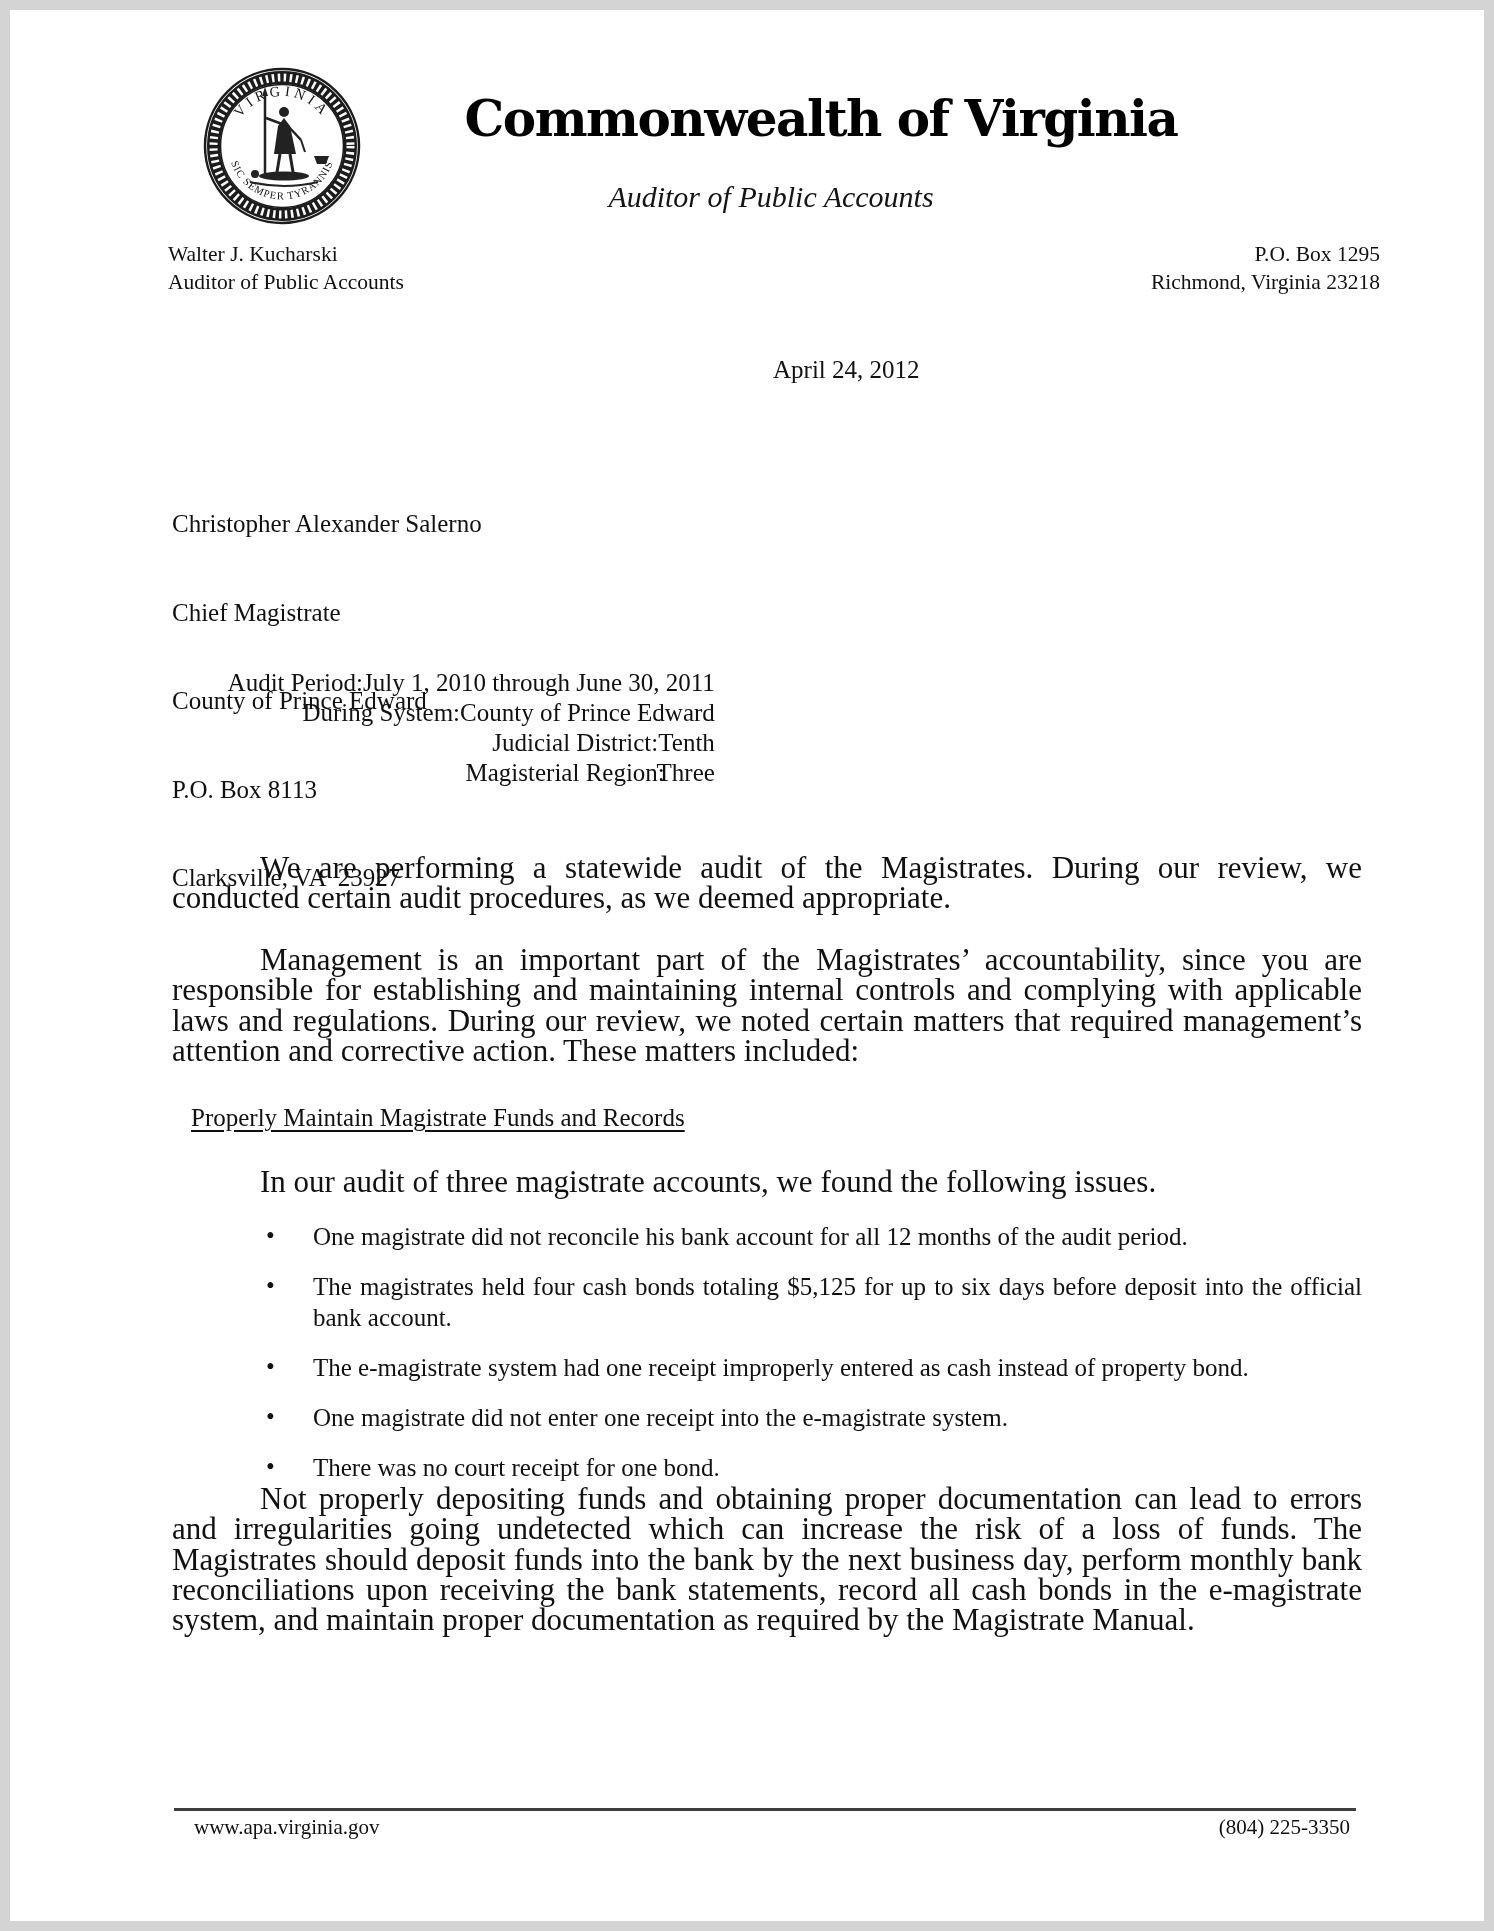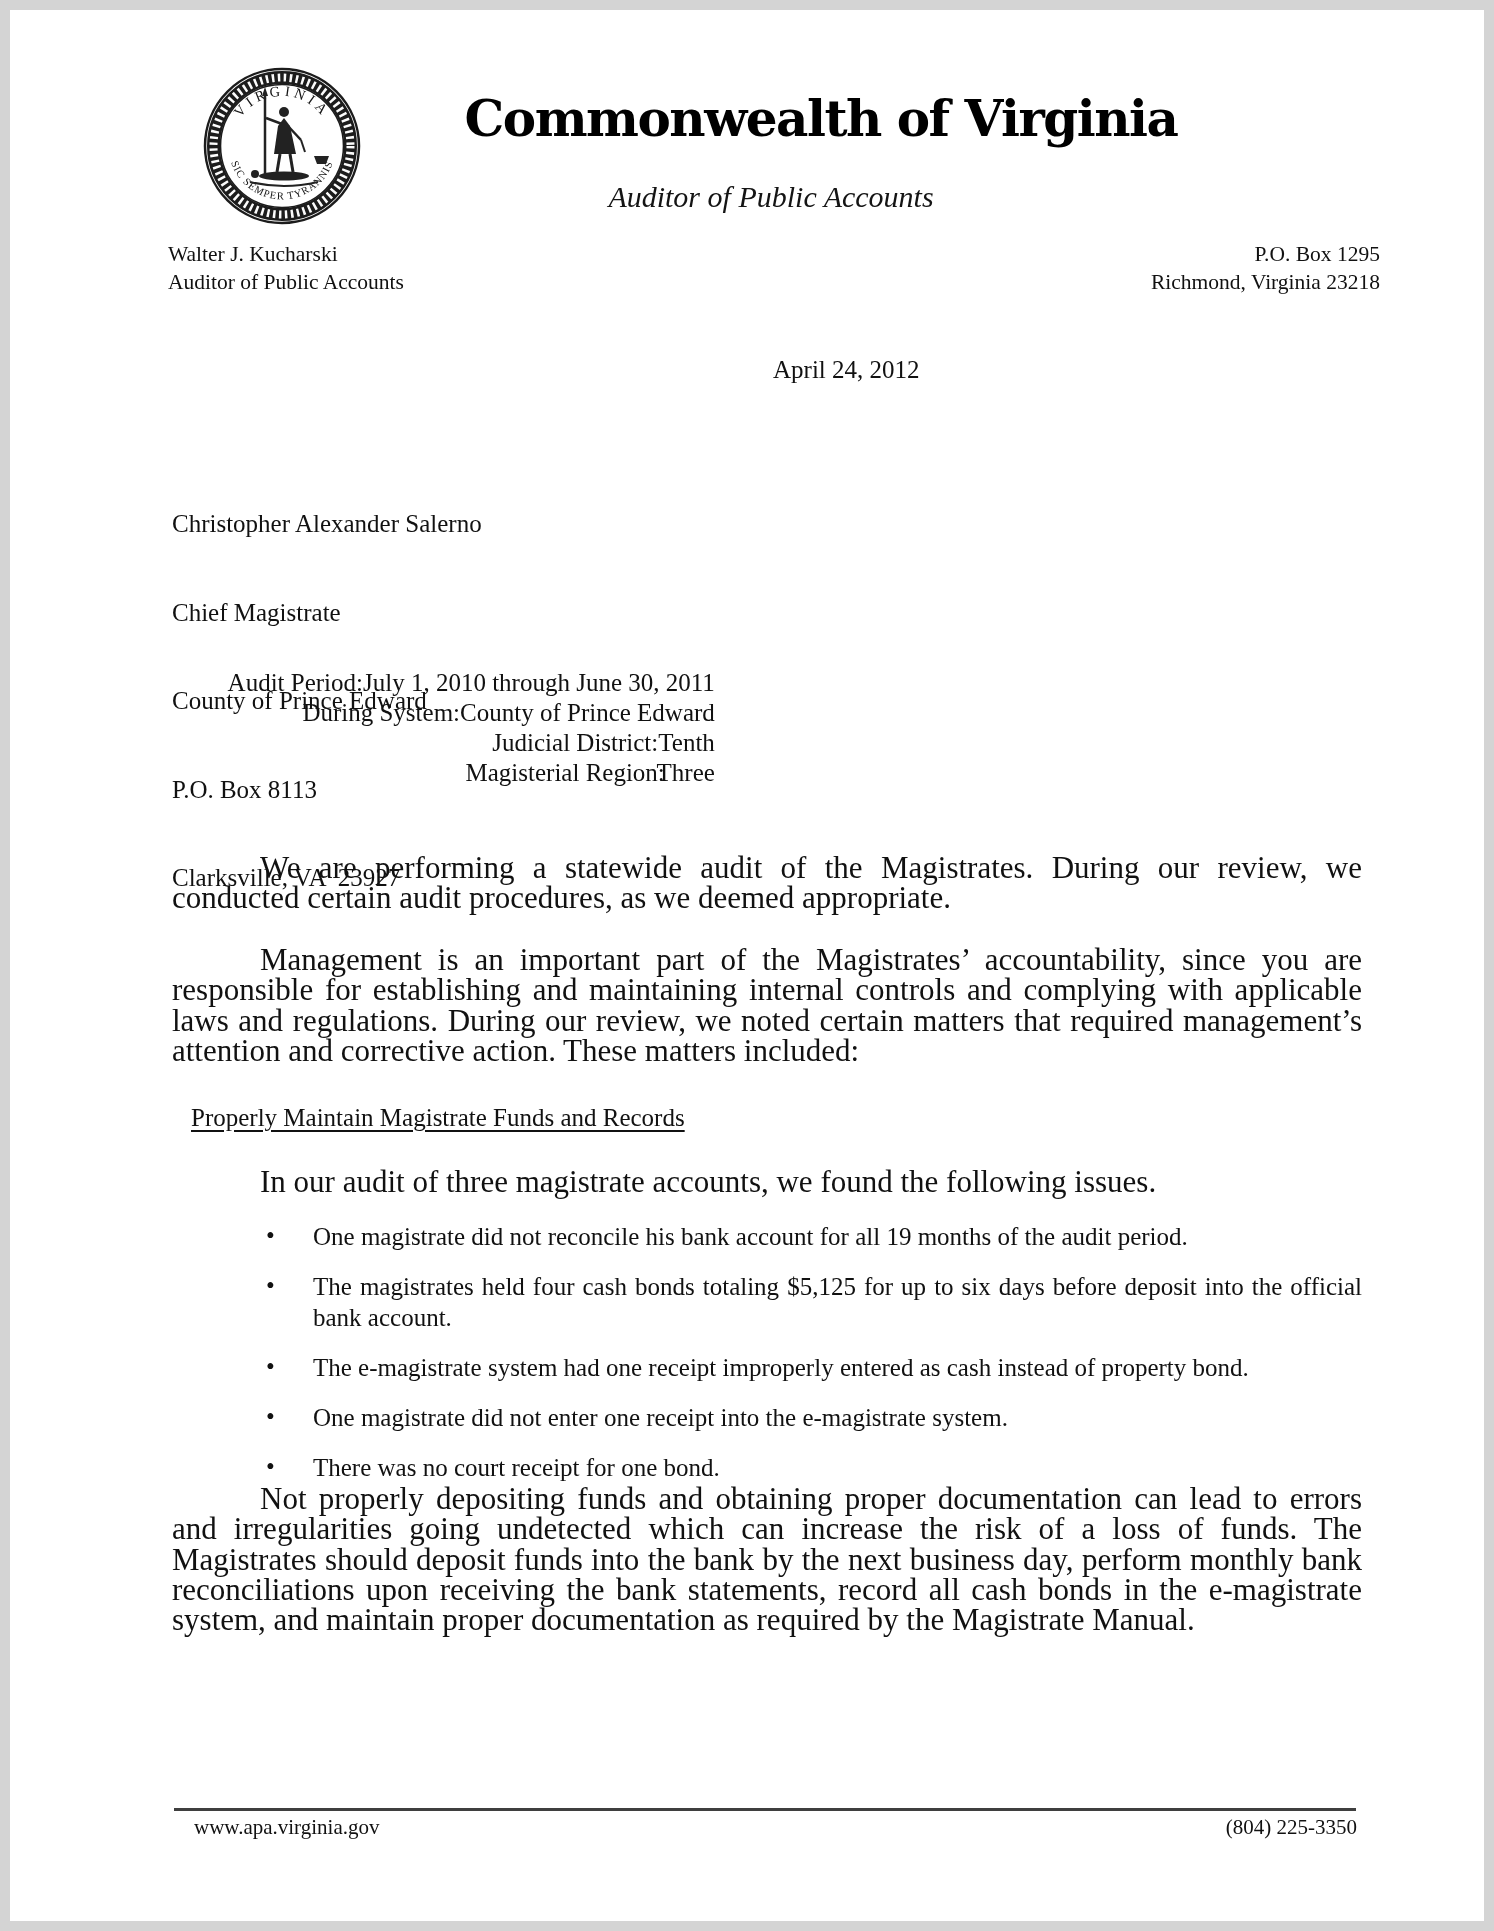--- a/index.html
+++ b/index.html
@@ -58,21 +58,21 @@
   .bullet-list li{
     position:relative;padding-left:141px;margin:0 0 20px 0;
     font-size:25px;line-height:30.3px;text-align:justify;
   }
   .bullet-list li .bullet-dot{
     position:absolute;left:94px;top:-1px;font-size:25px;
   }
   
   .footer-rule{position:absolute;left:174px;top:1808px;width:1182px;height:3px;background:#3f3f3f;}
   .footer-web{position:absolute;left:194px;top:1814px;font-size:21px;line-height:26px;}
-  .footer-phone{position:absolute;right:137px;top:1814px;font-size:21px;line-height:26px;text-align:left;}
+  .footer-phone{position:absolute;right:144px;top:1814px;font-size:21px;line-height:26px;text-align:left;}
 </style>
 </head>
 <body>
 
 <div class="sheet">
 
   <svg class="seal" viewBox="0 0 160 160" xmlns="http://www.w3.org/2000/svg">
     <circle cx="80" cy="80" r="77" fill="#ffffff" stroke="#1c1c1c" stroke-width="2.5"></circle>
     <circle cx="80" cy="80" r="68.5" fill="none" stroke="#1c1c1c" stroke-width="13"></circle>
     <circle cx="80" cy="80" r="68.5" fill="none" stroke="#fbfbfb" stroke-width="8" stroke-dasharray="2.5 3.5"></circle>
@@ -144,21 +144,21 @@
   <p class="para para-1">We are performing a statewide audit of the Magistrates.  During our review, we conducted certain audit procedures, as we deemed appropriate.</p>
   <p class="para para-2">Management is an important part of the Magistrates’ accountability, since you are responsible for establishing and maintaining internal controls and complying with applicable laws and regulations.  During our review, we noted certain matters that required management’s attention and corrective action.  These matters included:</p>
 
   <div class="section-heading">Properly Maintain Magistrate Funds and Records</div>
 
   <p class="para para-3">In our audit of three magistrate accounts, we found the following issues.</p>
 
   <ul class="bullet-list">
     <li>
       <span class="bullet-dot">•</span>
-      <span>One magistrate did not reconcile his bank account for all 19 months of the audit period.</span>
+      <span>One magistrate did not reconcile his bank account for all 12 months of the audit period.</span>
     </li>
     <li>
       <span class="bullet-dot">•</span>
       <span>The magistrates held four cash bonds totaling $5,125 for up to six days before deposit into the official bank account.</span>
     </li>
     <li>
       <span class="bullet-dot">•</span>
       <span>The e-magistrate system had one receipt improperly entered as cash instead of property bond.</span>
     </li>
     <li>

